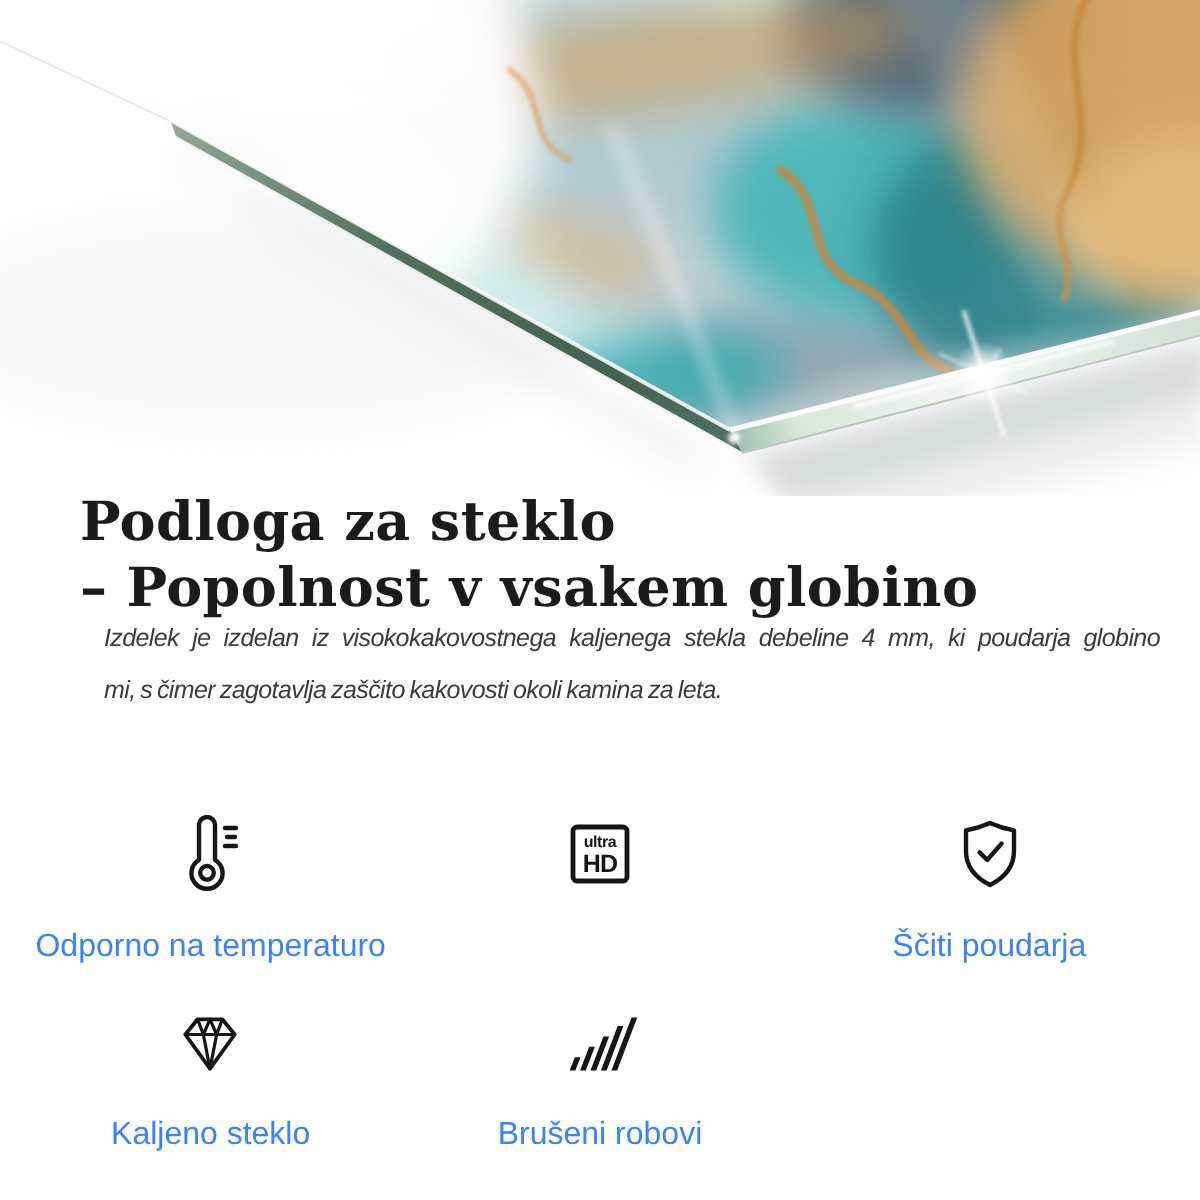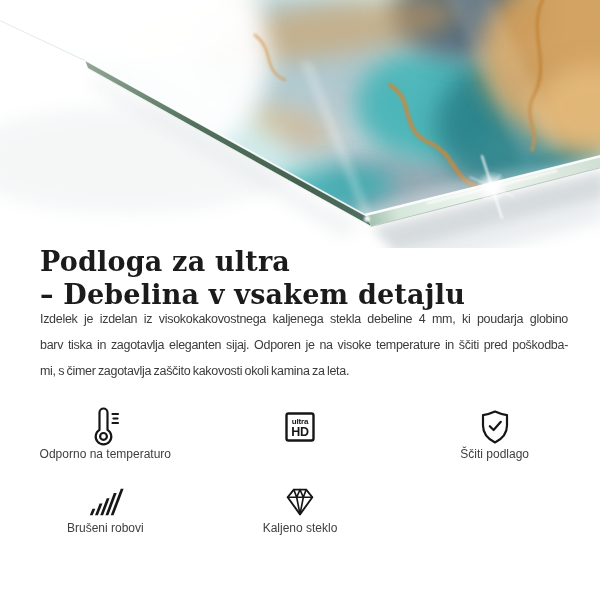--- a/index.html
+++ b/index.html
@@ -7,32 +7,32 @@
     width:600px;height:600px;background:#ffffff;position:relative;overflow:hidden;
     font-family:"Liberation Sans",sans-serif;
   }
   .hero{position:absolute;top:0;left:0;width:600px;height:248px}
   .title{
     position:absolute;left:40px;top:227px;
     font-family:"DejaVu Serif",serif;font-size:27px;line-height:33px;
     color:#1b1b1b;letter-spacing:.2px;white-space:nowrap;
   }
   .desc{
-    position:absolute;left:40px;top:306px;width:528px;
+    position:absolute;left:52px;top:306px;width:528px;
     font-size:12.5px;line-height:26px;color:#3b3b3b;
-    letter-spacing:-0.3px;word-spacing:-0.8px;
+    letter-spacing:-0.3px;word-spacing:-0.8px;font-style:italic;
   }
   .desc .line{display:block;height:26px;overflow:hidden;white-space:nowrap}
   .desc .just{white-space:normal;text-align:justify;text-align-last:justify}
   .features{position:absolute;left:8px;top:401px;width:584px}
   .frow{display:flex}
   .frow + .frow{margin-top:14px}
   .feature{width:33.333%;display:flex;flex-direction:column;align-items:center}
   .ficon{height:46px;display:flex;align-items:flex-end;justify-content:center}
-  .flabel{margin-top:0;font-size:12px;line-height:14px;color:#404040;text-align:center}
+  .flabel{margin-top:20px;font-size:16px;line-height:14px;color:#3b82f6;text-align:center}
   .fsvg{display:block}
   .fsvg .st{fill:none;stroke:#161616;stroke-width:2.2;stroke-linecap:round;stroke-linejoin:round}
   .fsvg .fl{fill:#161616;stroke:none}
   .fsvg text{font-family:"Liberation Sans",sans-serif;font-weight:bold;fill:#161616}
 </style>
 </head>
 <body>
 
 <div class="hero">
 <svg width="600" height="248" viewBox="0 0 600 248">
@@ -135,27 +135,26 @@
     <line x1="482" y1="156" x2="502" y2="218" stroke="#ffffff" stroke-width="2" stroke-linecap="round" opacity="0.9" filter="url(#b1)"></line>
     <line x1="470" y1="177" x2="514" y2="197" stroke="#ffffff" stroke-width="1.2" stroke-linecap="round" opacity="0.7" filter="url(#b1)"></line>
     <line x1="484" y1="199" x2="500" y2="175" stroke="#ffffff" stroke-width="1.2" stroke-linecap="round" opacity="0.7" filter="url(#b1)"></line>
     <circle cx="492" cy="187" r="3.2" fill="#ffffff"></circle>
     <circle cx="492" cy="187" r="7" fill="#ffffff" opacity="0.5" filter="url(#b3)"></circle>
   </g>
 </svg>
 </div>
 
 <h1 class="title">
-  <span style="display:block">Podloga za ultra</span>
-  <span style="display:block">– Debelina v vsakem detajlu</span>
+  <span style="display:block">Podloga za steklo</span>
+  <span style="display:block">– Popolnost v vsakem globino</span>
 </h1>
 
 <div class="desc">
   <span class="line just">Izdelek je izdelan iz visokokakovostnega kaljenega stekla debeline 4 mm, ki poudarja globino</span>
-  <span class="line just">barv tiska in zagotavlja eleganten sijaj. Odporen je na visoke temperature in ščiti pred poškodba-</span>
   <span class="line">mi, s čimer zagotavlja zaščito kakovosti okoli kamina za leta.</span>
 </div>
 
 <div class="features">
   <div class="frow">
 
     <div class="feature">
       <div class="ficon">
         <svg class="fsvg" width="40" height="42" viewBox="0 0 40 40">
           <path class="st" d="M22.5,23.9 V6.5 a4,4 0 0 0 -8,0 V23.9 a7.8,7.8 0 1 0 8,0 Z"></path>
@@ -176,44 +175,44 @@
       </div>
     </div>
 
     <div class="feature">
       <div class="ficon">
         <svg class="fsvg" width="40" height="40" viewBox="0 0 40 40">
           <path class="st" d="M20,4.5 C24,6.3 28.5,7.6 32,8.2 V18.5 C32,26.5 27,32 20,35.5 C13,32 8,26.5 8,18.5 V8.2 C11.5,7.6 16,6.3 20,4.5 Z"></path>
           <path class="st" d="M14.8,19.2 L18.6,23 L25.8,14.8"></path>
         </svg>
       </div>
-      <div class="flabel">Ščiti podlago</div>
+      <div class="flabel">Ščiti poudarja</div>
     </div>
 
   </div>
   <div class="frow">
+
+    <div class="feature">
+      <div class="ficon">
+        <svg class="fsvg" width="40" height="38" viewBox="0 0 40 40">
+          <path class="st" style="stroke-width:2" d="M7,15 L13.5,7 H26.5 L33,15 L20,33 Z"></path>
+          <path class="st" style="stroke-width:1.7" d="M7,15 H33 M13.5,7 L16.5,15 L20,33 M26.5,7 L23.5,15 L20,33 M16.5,15 L20,7 M23.5,15 L20,7"></path>
+        </svg>
+      </div>
+      <div class="flabel">Kaljeno steklo</div>
+    </div>
 
     <div class="feature">
       <div class="ficon">
         <svg class="fsvg" width="40" height="38" viewBox="0 0 40 40">
           <polygon class="fl" points="4,34 7,34 9.8,27 6.8,27"></polygon>
           <polygon class="fl" points="9.5,34 12.5,34 17.3,21.5 14.3,21.5"></polygon>
           <polygon class="fl" points="15,34 18,34 24.8,16 21.8,16"></polygon>
           <polygon class="fl" points="20.5,34 23.5,34 32.3,10.5 29.3,10.5"></polygon>
           <polygon class="fl" points="26,34 29,34 39.6,6 36.6,6"></polygon>
         </svg>
       </div>
       <div class="flabel">Brušeni robovi</div>
     </div>
 
-    <div class="feature">
-      <div class="ficon">
-        <svg class="fsvg" width="40" height="38" viewBox="0 0 40 40">
-          <path class="st" style="stroke-width:2" d="M7,15 L13.5,7 H26.5 L33,15 L20,33 Z"></path>
-          <path class="st" style="stroke-width:1.7" d="M7,15 H33 M13.5,7 L16.5,15 L20,33 M26.5,7 L23.5,15 L20,33 M16.5,15 L20,7 M23.5,15 L20,7"></path>
-        </svg>
-      </div>
-      <div class="flabel">Kaljeno steklo</div>
-    </div>
-
 
   </div>
 </div>
 
 </body></html>

